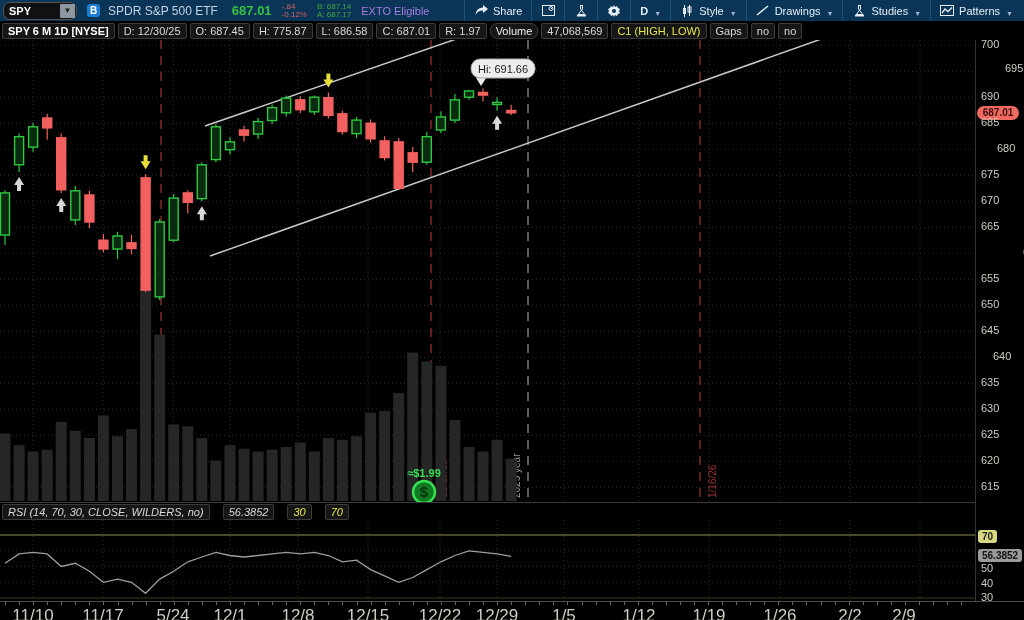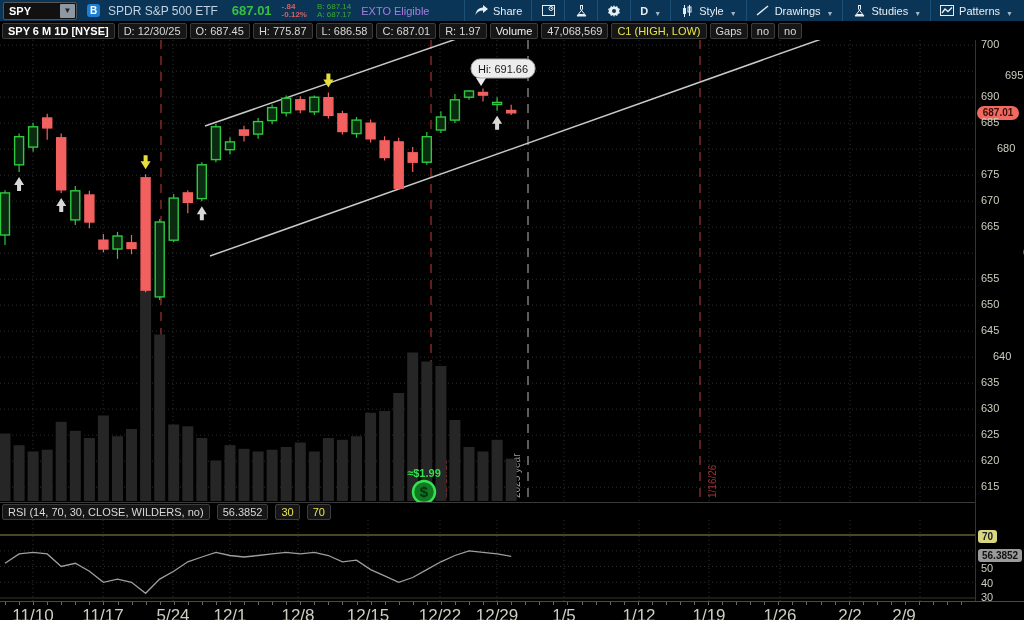--- a/index.html
+++ b/index.html
@@ -1,59 +1,59 @@
 <!DOCTYPE html>
 <html><head>
 <meta charset="utf-8">
 <style>
   html,body{margin:0;padding:0;background:#000;}
   body{width:1024px;height:620px;overflow:hidden;font-family:"Liberation Sans",sans-serif;-webkit-font-smoothing:antialiased;}
   .app{position:relative;width:1024px;height:620px;background:#000;overflow:hidden;}
 
   
   .toolbar{position:absolute;left:0;top:0;width:1024px;height:21px;background:#0b3556;display:flex;align-items:center;font-size:12px;color:#cfe0ee;}
-  .sym-select{display:flex;align-items:center;margin-left:3px;width:72px;height:16px;background:#111;border:1px solid #555;border-radius:2px;}
+  .sym-select{display:flex;align-items:center;margin-left:3px;width:72px;height:16px;background:#111;border:1px solid #555;border-radius:7px;}
   .sym-select .sym-txt{flex:1;padding-left:5px;color:#fff;font-weight:bold;font-size:11px;}
   .sym-select .dd-btn{width:15px;height:14px;background:#8d98a2;color:#222;font-size:8px;display:flex;align-items:center;justify-content:center;border-radius:1px;margin-right:1px;}
   .badge-b{width:13px;height:13px;background:#1d7fd4;color:#fff;font-size:10px;font-weight:bold;border-radius:3px;display:flex;align-items:center;justify-content:center;margin:0 8px 0 10px;}
   .sym-name{color:#c2d2e2;margin-right:14px;}
   .last{color:#35c043;font-weight:bold;font-size:13px;margin-right:10px;}
   .stack{display:flex;flex-direction:column;line-height:8px;font-size:8px;margin-right:10px;}
-  .stack.red{color:#d96060;font-weight:bold;}
+  .stack.red{color:#d96060;}
   .stack.grn{color:#3aa83a;}
   .exto{color:#a57de0;font-size:11px;margin-right:8px;}
   .tb-right{position:absolute;right:2px;top:0;height:21px;display:flex;align-items:stretch;}
   .tb-item{display:flex;align-items:center;padding:0 9px;border-left:1px solid #1b5078;color:#e6eef5;font-size:11px;gap:5px;position:relative;cursor:default;}
   .tb-item .caret{font-size:7px;color:#9fb6c9;position:relative;top:3px;margin-left:1px;}
   .tb-ico{display:inline-flex;align-items:center;justify-content:center;width:14px;height:14px;}
   .tb-ico svg{display:block;}
 
   
   .symrow{position:absolute;left:0;top:21px;width:1024px;height:19px;background:#000;display:flex;align-items:center;font-size:11px;gap:3px;padding-left:2px;box-sizing:border-box;}
   .cell{background:#161616;border:1px solid #3c3c3c;border-radius:2px;padding:0 5px;height:14px;line-height:14px;color:#d8d8d8;white-space:nowrap;}
   .cell.title{color:#fff;font-weight:bold;}
   .cell.yellow{color:#e6e64c;}
-  .cell.vol{color:#f0f0f0;}
+  .cell.vol{color:#f0f0f0;border-radius:7px;}
 
   
   #price-svg{position:absolute;left:0;top:40px;}
   #rsi-svg{position:absolute;left:0;top:520px;}
   .axis-col{position:absolute;left:975px;width:49px;overflow:hidden;background:#000;border-left:1px solid #333;}
   #price-axis{top:40px;height:462px;}
   #rsi-axis{top:502px;height:99px;}
   .ytick{position:absolute;left:5px;color:#cdcdc1;font-size:11px;}
   .price-bubble{position:absolute;left:1px;width:42px;height:14px;background:#ef6a5f;border-radius:7px;color:#3c0d0d;font-size:10px;font-weight:bold;text-align:center;line-height:14px;}
   .rsi-bubble{position:absolute;left:2px;height:13px;border-radius:3px;font-size:10px;font-weight:bold;text-align:center;line-height:13px;padding:0 4px;}
   .rsi-bubble.yellow{background:#d8d883;color:#222;}
   .rsi-bubble.gray{background:#9a9a9a;color:#111;}
 
   .sep{position:absolute;left:0;width:1024px;height:1px;background:#3a3a3a;}
 
   
-  .rsihdr{position:absolute;left:2px;top:504px;height:16px;display:flex;gap:7px;align-items:center;font-size:11px;}
+  .rsihdr{position:absolute;left:2px;top:504px;height:16px;display:flex;gap:13px;align-items:center;font-size:11px;font-style:italic;}
 
   
   .dateaxis{position:absolute;left:0;top:601px;width:1024px;height:19px;background:#000;border-top:1px solid #4a4a4a;}
   .xtick{position:absolute;top:4px;color:#cdcdc1;font-size:17px;transform:translateX(-50%);}
   .daytick{position:absolute;top:0;width:1px;height:3px;background:#6a6a6a;}
 </style>
 </head>
 <body>
 
 <div class="app">
@@ -336,21 +336,21 @@
       <circle cx="424" cy="452" r="11" fill="#0f7a20" stroke="#35e052" stroke-width="2.5"></circle>
       <text x="424" y="457" text-anchor="middle" font-size="15" font-weight="bold" fill="#04330c" font-family="Liberation Sans,sans-serif">$</text>
       <text x="424" y="437" text-anchor="middle" font-size="11" font-weight="bold" fill="#35e052" font-family="Liberation Sans,sans-serif">≈$1.99</text>
       <path d="M476.04 38 L481.04 46 L486.04 38 z" fill="#ededed"></path>
       <rect x="471.04" y="19" width="64" height="19" rx="9" fill="#ededed" stroke="#aaa"></rect>
       <text x="503.04" y="32.5" text-anchor="middle" font-size="11" fill="#1a1a1a" font-family="Liberation Sans,sans-serif">Hi: 691.66</text>
     </svg>
   <div class="axis-col" id="price-axis">
     <div class="price-bubble" id="last-bubble" style="top: 65.748px;">687.01</div>
   <div class="ytick" style="top: -1.8px;">700</div>
-      <div class="ytick" style="top: 29px; padding-left: 24px;">695</div>
+      <div class="ytick" style="top: 22px; padding-left: 24px;">695</div>
       <div class="ytick" style="top: 50.2px;">690</div>
       <div class="ytick" style="top: 76.2px;">685</div>
       <div class="ytick" style="top: 102.2px; margin-left: 16px;">680</div>
       <div class="ytick" style="top: 128.2px;">675</div>
       <div class="ytick" style="top: 154.2px;">670</div>
       <div class="ytick" style="top: 180.2px;">665</div>
       <div class="ytick" style="top: 206.2px; padding-left: 42px;">660</div>
       <div class="ytick" style="top: 232.2px;">655</div>
       <div class="ytick" style="top: 258.2px;">650</div>
       <div class="ytick" style="top: 284.2px;">645</div>

